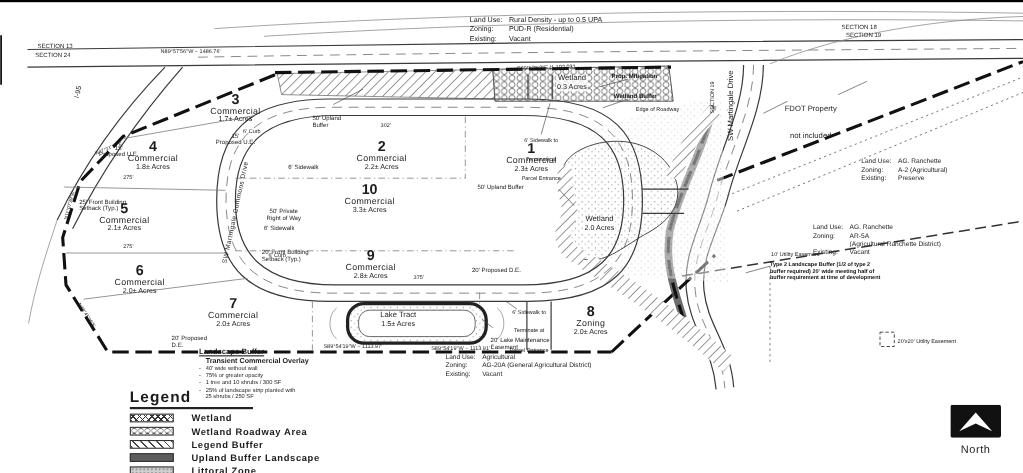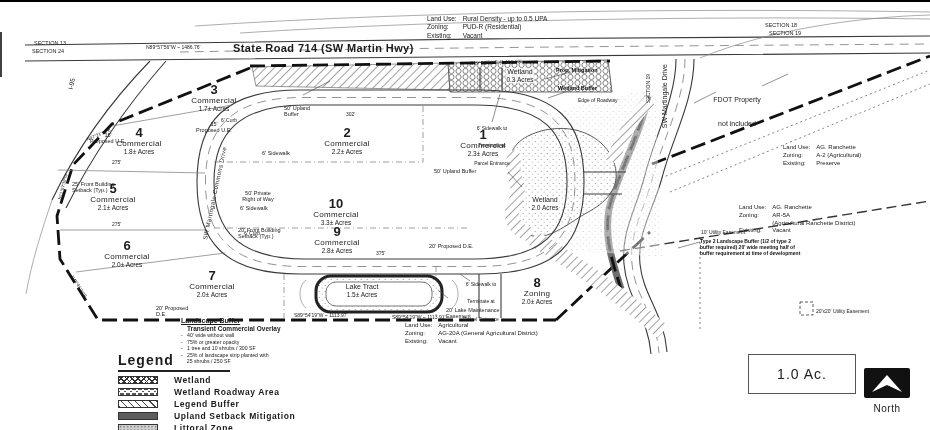--- a/index.html
+++ b/index.html
@@ -167,21 +167,20 @@
 
     <path d="M1,30 V75" stroke="#000" stroke-width="1.5"></path>
   </svg>
 
   <div class="lbl f55" style="left:34px;top:38px">SECTION 13</div>
   <div class="lbl f55" style="left:32px;top:46px">SECTION 24</div>
   <div class="lbl f55" style="left:765px;top:20px">SECTION 18</div>
   <div class="lbl f55" style="left:769px;top:28px">SECTION 19</div>
   <div class="lbl f5 vert" style="left:646px;top:72px">SECTION 19</div>
 
-  <div class="lbl roadtitle" style="left:233px;top:40px">State Road 714 (SW Martin Hwy)</div>
   <div class="lbl f7 vert" style="left:661px;top:62px">SW Martingale Drive</div>
   <div class="lbl f6" style="left:202px;top:237px;transform:rotate(-78deg);transform-origin:0 0;letter-spacing:.4px">SW Martingale Commons Drive</div>
   <div class="lbl f65" style="left:66px;top:78px;transform:rotate(-78deg)">I-95</div>
 
   <div class="lbl f5" style="left:146px;top:43px">N89°57'56"W ~ 1486.76'</div>
   <div class="lbl f5" style="left:470px;top:58px;transform:rotate(-2deg)">S89°52'52"E (1,102.03')</div>
   <div class="lbl f5" style="left:294px;top:311px">S89°54'19"W ~ 1113.97'</div>
   <div class="lbl f5" style="left:392px;top:313px">S89°54'19"W ~ 1113.91'</div>
   <div class="lbl f4" style="left:86px;top:130px;transform:rotate(-23deg)">N47°21'16"E</div>
   <div class="lbl f4" style="left:50px;top:182px;transform:rotate(-75deg)">N11°07'39"W</div>
@@ -249,21 +248,21 @@
   <div class="parcel" style="left:212px;top:282px">
     <div class="pnum">7</div>
     <div class="puse">Commercial</div>
     <div class="pac">2.0± Acres</div>
   </div>
   <div class="parcel" style="left:347px;top:139px">
     <div class="pnum">2</div>
     <div class="puse">Commercial</div>
     <div class="pac">2.2± Acres</div>
   </div>
-  <div class="parcel" style="left:336px;top:210px">
+  <div class="parcel" style="left:336px;top:178px">
     <div class="pnum">10</div>
     <div class="puse">Commercial</div>
     <div class="pac">3.3± Acres</div>
   </div>
   <div class="parcel" style="left:337px;top:238px">
     <div class="pnum">9</div>
     <div class="puse">Commercial</div>
     <div class="pac">2.8± Acres</div>
   </div>
   <div class="parcel" style="left:483px;top:141px">
@@ -365,29 +364,28 @@
     <div class="leg-row">
       <span class="leg-sw sw-creation"></span>
       <span class="leg-lab">Wetland Roadway Area</span>
     </div>
     <div class="leg-row">
       <span class="leg-sw sw-upland"></span>
       <span class="leg-lab">Legend Buffer</span>
     </div>
     <div class="leg-row">
       <span class="leg-sw sw-mitigation"></span>
-      <span class="leg-lab">Upland Setback Mitigation</span>
+      <span class="leg-lab">Upland Buffer Landscape</span>
     </div>
     <div class="leg-row">
       <span class="leg-sw sw-littoral"></span>
       <span class="leg-lab">Littoral Zone</span>
     </div>
   </div>
 
-  <div id="scalebox">1.0 Ac.</div>
   <div id="north">
     <svg width="46" height="30" viewBox="0 0 46 30">
       <rect x="0" y="0" width="46" height="30" rx="2" fill="#111"></rect>
       <path d="M8,24 L23,7 L38,24 L23,17 Z" fill="#fff"></path>
     </svg>
     <div class="nlabel">North</div>
   </div>
 
 </div>
 

